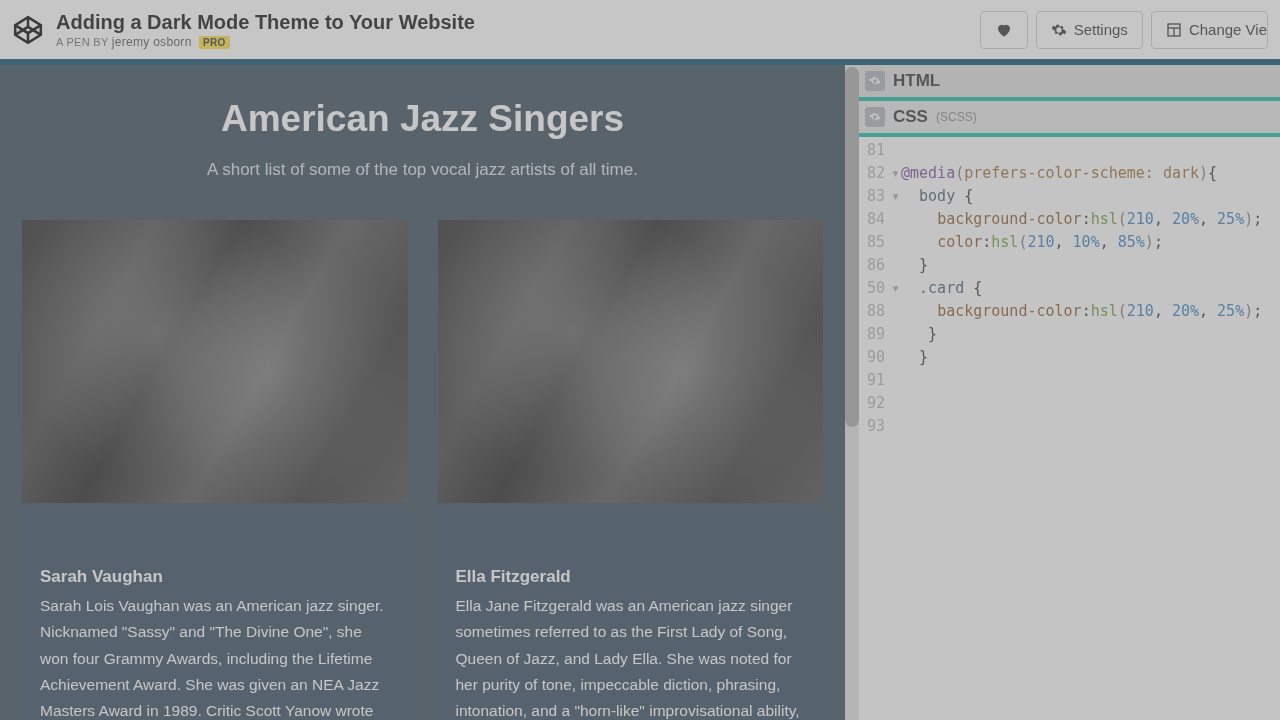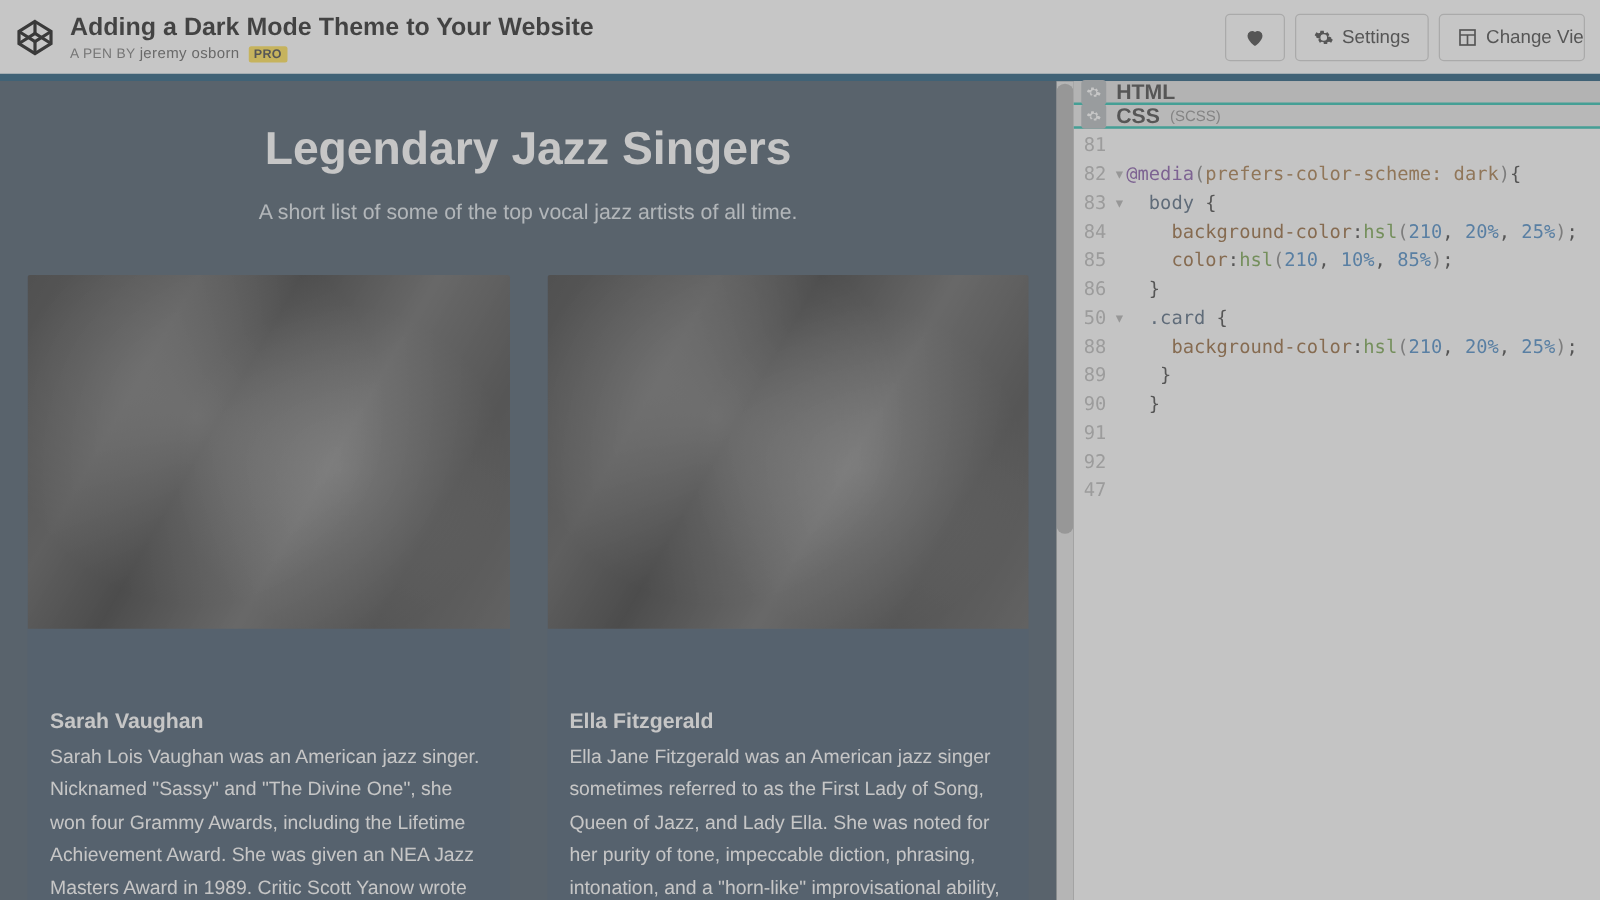--- a/index.html
+++ b/index.html
@@ -154,23 +154,23 @@
 }
 .card-desc {
   font-size: 15.5px;
   line-height: 1.7;
   color: #ffffff;
 }
 
 .ed-tab {
   display: flex;
   align-items: center;
-  height: 19px;
+  height: 36px;
   background: #dcdcdc;
-  border-bottom: 2px solid #14b8a6;
+  border-bottom: 4px solid #14b8a6;
   padding-left: 6px;
   gap: 8px;
 }
 .ed-tab.light { background: #e6e6e6; }
 .gear {
   width: 20px;
   height: 20px;
   background: #aeb3b7;
   border-radius: 3px;
   display: flex;
@@ -257,21 +257,21 @@
           <line x1="12" y1="9" x2="12" y2="21" stroke="#333" stroke-width="2"></line>
         </svg>
       <span>Change Vie</span>
     </button>
   </div>
 </div>
 
 <div class="main">
   <div class="preview-pane">
     <div class="pv-inner">
-      <div class="pv-title">Legendary Jazz Singers</div>
+      <div class="pv-title">American Jazz Singers</div>
       <div class="pv-sub">A short list of some of the top vocal jazz artists of all time.</div>
       <div class="cards">
         <div class="card">
           <div class="card-img"></div>
           <div class="card-body">
             <div class="card-name">Sarah Vaughan</div>
             <div class="card-desc">Sarah Lois Vaughan was an American jazz singer. Nicknamed "Sassy" and "The Divine One", she won four Grammy Awards, including the Lifetime Achievement Award. She was given an NEA Jazz Masters Award in 1989. Critic Scott Yanow wrote that she had "one of the most</div>
           </div>
         </div>
         <div class="card">
@@ -314,18 +314,18 @@
           <div>83</div>
           <div>84</div>
           <div>85</div>
           <div>86</div>
           <div>50</div>
           <div>88</div>
           <div>89</div>
           <div>90</div>
           <div>91</div>
           <div>92</div>
-          <div>47</div>
+          <div>93</div>
         </div>
       <div class="code" id="code"><div><span class="fold"> </span>&nbsp;</div><div><span class="fold">▾</span><span class="tok-at">@media</span><span class="tok-paren">(</span><span class="tok-kw">prefers-color-scheme: dark</span><span class="tok-paren">)</span><span>{</span></div><div><span class="fold">▾</span><span>  </span><span class="tok-sel">body</span><span> {</span></div><div><span class="fold"> </span><span>    </span><span class="tok-prop">background-color</span><span>:</span><span class="tok-fn">hsl</span><span class="tok-paren">(</span><span class="tok-num">210</span><span>, </span><span class="tok-num">20%</span><span>, </span><span class="tok-num">25%</span><span class="tok-paren">)</span><span>;</span></div><div><span class="fold"> </span><span>    </span><span class="tok-prop">color</span><span>:</span><span class="tok-fn">hsl</span><span class="tok-paren">(</span><span class="tok-num">210</span><span>, </span><span class="tok-num">10%</span><span>, </span><span class="tok-num">85%</span><span class="tok-paren">)</span><span>;</span></div><div><span class="fold"> </span><span>  }</span></div><div><span class="fold">▾</span><span>  </span><span class="tok-sel">.card</span><span> {</span></div><div><span class="fold"> </span><span>    </span><span class="tok-prop">background-color</span><span>:</span><span class="tok-fn">hsl</span><span class="tok-paren">(</span><span class="tok-num">210</span><span>, </span><span class="tok-num">20%</span><span>, </span><span class="tok-num">25%</span><span class="tok-paren">)</span><span>;</span></div><div><span class="fold"> </span><span>   }</span></div><div><span class="fold"> </span><span>  }</span></div><div><span class="fold"> </span>&nbsp;</div><div><span class="fold"> </span>&nbsp;</div><div><span class="fold"> </span>&nbsp;</div></div>
     </div>
   </div>
 </div>
 
 </body></html>

